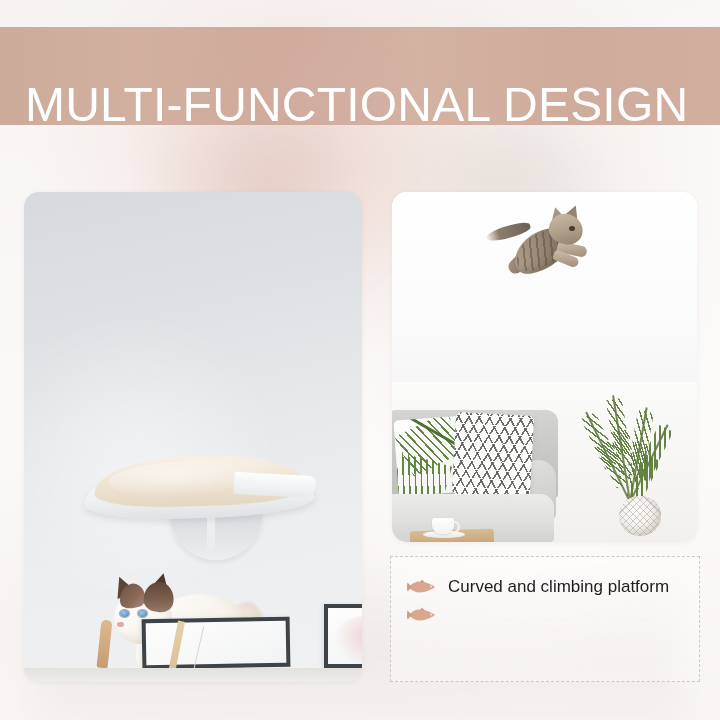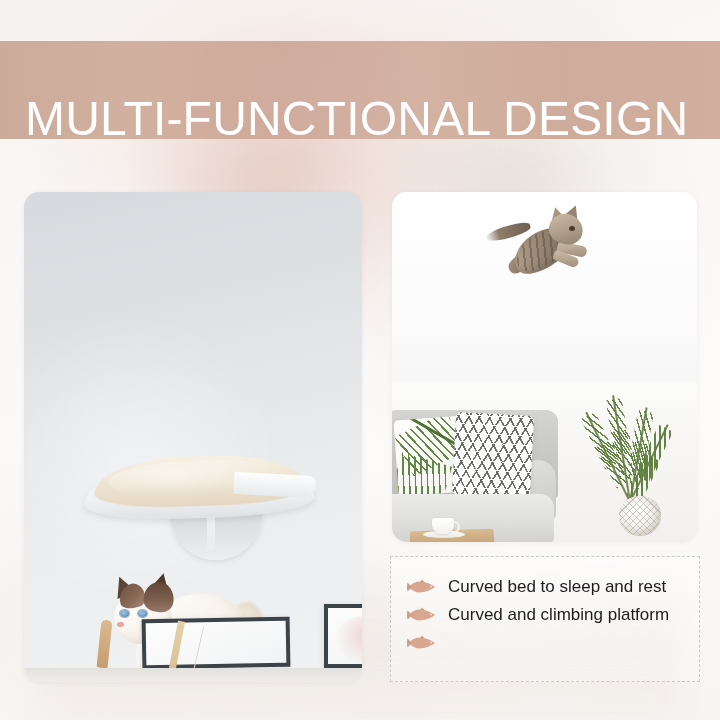--- a/index.html
+++ b/index.html
@@ -41,21 +41,21 @@
   }
   .bg-blob-c {
     position: absolute; left: 40px; top: 560px; width: 640px; height: 170px;
     background: linear-gradient(180deg, rgba(243,239,236,0) 0%, rgba(238,232,228,0.75) 55%, rgba(245,241,238,0.9) 100%);
     filter: blur(12px);
   }
 
   
   .banner {
     position: absolute;
-    left: 0; top: 41px;
+    left: 0; top: 27px;
     width: 720px; height: 98px;
     background: linear-gradient(90deg, #cdab9a 0%, #d2b0a0 18%, #cfaa9a 40%, #d4b3a3 58%, #cfab9b 78%, #d1ae9e 100%);
     overflow: hidden;
   }
   .banner::after {
     content: "";
     position: absolute; left: 210px; top: -30px; width: 230px; height: 170px;
     background: radial-gradient(ellipse at 50% 50%, rgba(212,176,167,0.55) 0%, rgba(206,171,155,0) 70%);
     filter: blur(14px);
   }
@@ -565,29 +565,20 @@
     <div class="k-paw-b"></div>
     <div class="k-ear-l"></div>
     <div class="k-ear-r"></div>
     <div class="k-head"></div>
     <div class="k-eye"></div>
   </div>
 
   <div class="features">
     <div class="feature-list">
 
-      <div class="feature-row">
-        <svg class="fish-icon" viewBox="0 0 30 16">
-          <path d="M2 8 C5 3.5, 11 1.5, 17 3 C22 4.2, 25.5 6, 28 8 C25.5 10, 22 11.8, 17 13 C11 14.5, 5 12.5, 2 8 Z" fill="#d9a78f"></path>
-          <path d="M0.5 3.5 L5 8 L0.5 12.5 C-0.2 9.5, -0.2 6.5, 0.5 3.5 Z" fill="#cf9c84"></path>
-          <path d="M13 3.2 L15 0.6 L18 3.8 Z" fill="#cf9c84"></path>
-          <circle cx="24" cy="7.4" r="1" fill="#f3e2d8"></circle>
-        </svg>
-        <span class="feature-text">Curved bed to sleep and rest</span>
-      </div>
 
       <div class="feature-row">
         <svg class="fish-icon" viewBox="0 0 30 16">
           <path d="M2 8 C5 3.5, 11 1.5, 17 3 C22 4.2, 25.5 6, 28 8 C25.5 10, 22 11.8, 17 13 C11 14.5, 5 12.5, 2 8 Z" fill="#d9a78f"></path>
           <path d="M0.5 3.5 L5 8 L0.5 12.5 C-0.2 9.5, -0.2 6.5, 0.5 3.5 Z" fill="#cf9c84"></path>
           <path d="M13 3.2 L15 0.6 L18 3.8 Z" fill="#cf9c84"></path>
           <circle cx="24" cy="7.4" r="1" fill="#f3e2d8"></circle>
         </svg>
         <span class="feature-text">Curved and climbing platform</span>
       </div>

